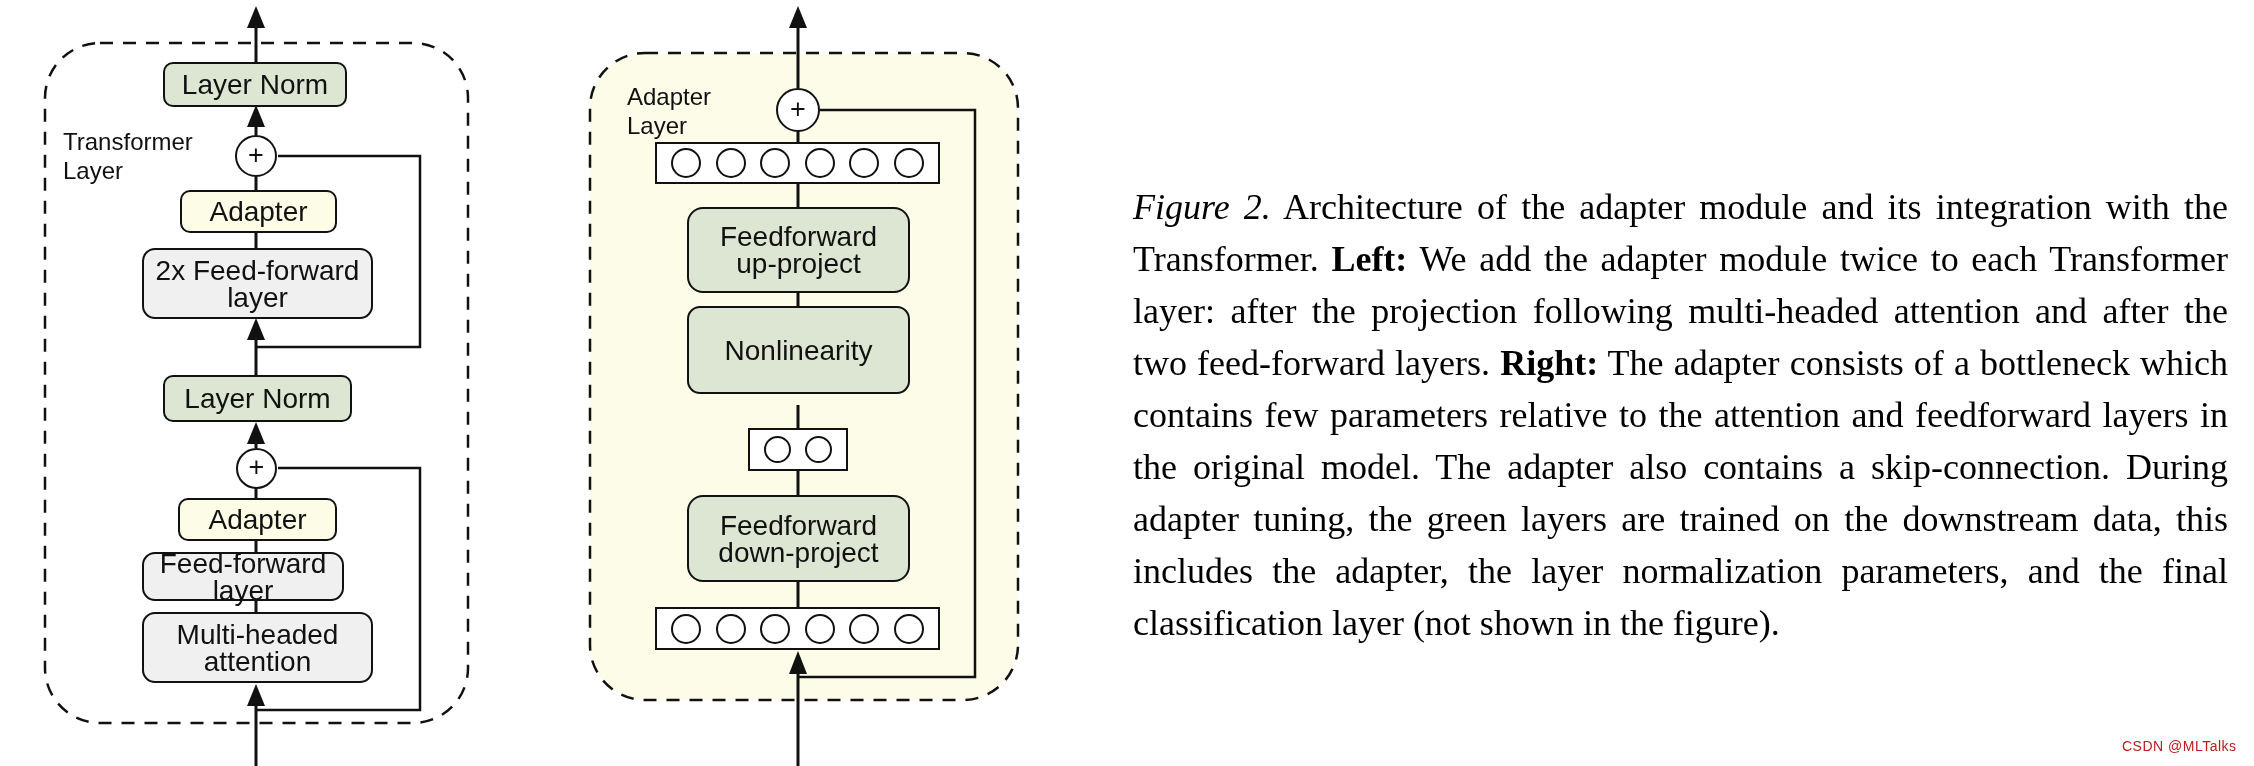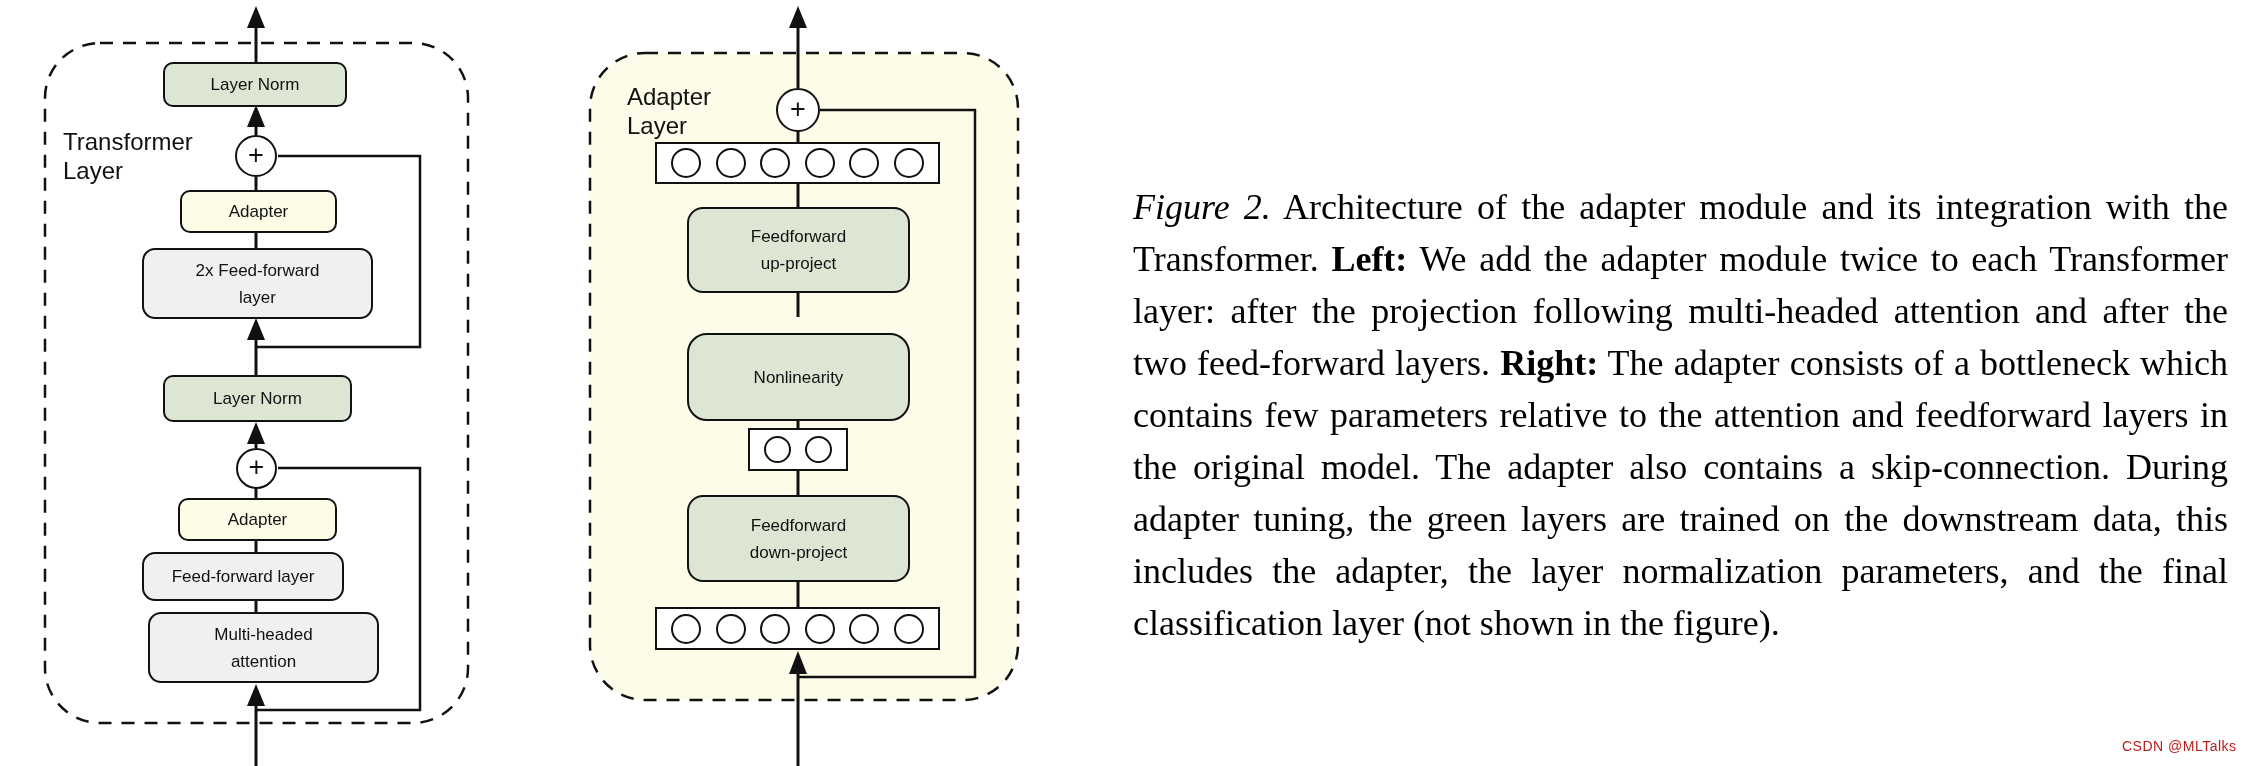--- a/index.html
+++ b/index.html
@@ -1,21 +1,21 @@
 <!DOCTYPE html>
 <html><head>
 <meta charset="utf-8">
 <style>
   html,body{margin:0;padding:0;background:#ffffff;}
   #page{position:relative;width:2254px;height:766px;background:#ffffff;overflow:hidden;
         font-family:"Liberation Sans",sans-serif;color:#111;}
   #wires{position:absolute;left:0;top:0;z-index:0;}
   .box{position:absolute;z-index:2;display:flex;align-items:center;justify-content:center;
        text-align:center;border:2.5px solid #111;border-radius:10px;
-       font-size:17px;line-height:27px;white-space:pre-line;box-sizing:border-box;}
+       font-size:28px;line-height:27px;white-space:pre-line;box-sizing:border-box;}
   .green{background:#dce6d2;}
   .ivory{background:#fdfce6;}
   .gray{background:#f0f0f0;border-radius:13px;}
   .plus{position:absolute;z-index:3;display:flex;align-items:center;justify-content:center;
         border:2.5px solid #111;border-radius:50%;background:#ffffff;
         font-size:27px;box-sizing:border-box;padding-bottom:2px;}
   .outlabel{position:absolute;z-index:2;font-size:24px;line-height:29px;white-space:pre-line;}
   .cellrow{position:absolute;z-index:2;display:flex;align-items:center;justify-content:space-evenly;
            background:#ffffff;border:2.5px solid #111;box-sizing:border-box;}
   .unit{border:2.5px solid #111;border-radius:50%;background:#ffffff;box-sizing:border-box;}
@@ -94,41 +94,41 @@
 layer</div>
 
   <div class="box green" style="left:163px;top:375px;width:189px;height:47px;">Layer Norm</div>
 
   <div class="plus" style="left:236px;top:448px;width:41px;height:41px;">+</div>
 
   <div class="box ivory" style="left:178px;top:498px;width:159px;height:43px;">Adapter</div>
 
   <div class="box gray" style="left:142px;top:552px;width:202px;height:49px;">Feed-forward layer</div>
 
-  <div class="box gray" style="left:148px;top:612px;width:231px;height:71px;">Multi-headed
+  <div class="box gray" style="left:142px;top:612px;width:231px;height:71px;">Multi-headed
 attention</div>
 
   <div class="outlabel" style="left:627px;top:82px;">Adapter
 Layer</div>
 
   <div class="plus" style="left:776px;top:88px;width:44px;height:44px;">+</div>
 
   <div class="cellrow" style="left:655px;top:142px;width:285px;height:42px;">
     <span class="unit big"></span>
     <span class="unit big"></span>
     <span class="unit big"></span>
     <span class="unit big"></span>
     <span class="unit big"></span>
     <span class="unit big"></span>
   </div>
 
   <div class="box green" style="left:687px;top:207px;width:223px;height:86px;border-radius:16px;">Feedforward
 up-project</div>
 
-  <div class="box green" style="left:687px;top:333px;width:223px;height:88px;border-radius:20px;">Nonlinearity</div>
+  <div class="box green" style="left:687px;top:306px;width:223px;height:88px;border-radius:13px;">Nonlinearity</div>
 
   <div class="cellrow" style="left:748px;top:428px;width:100px;height:43px;">
     <span class="unit small"></span>
     <span class="unit small"></span>
   </div>
 
   <div class="box green" style="left:687px;top:495px;width:223px;height:87px;border-radius:16px;">Feedforward
 down-project</div>
 
   <div class="cellrow" style="left:655px;top:607px;width:285px;height:43px;">

